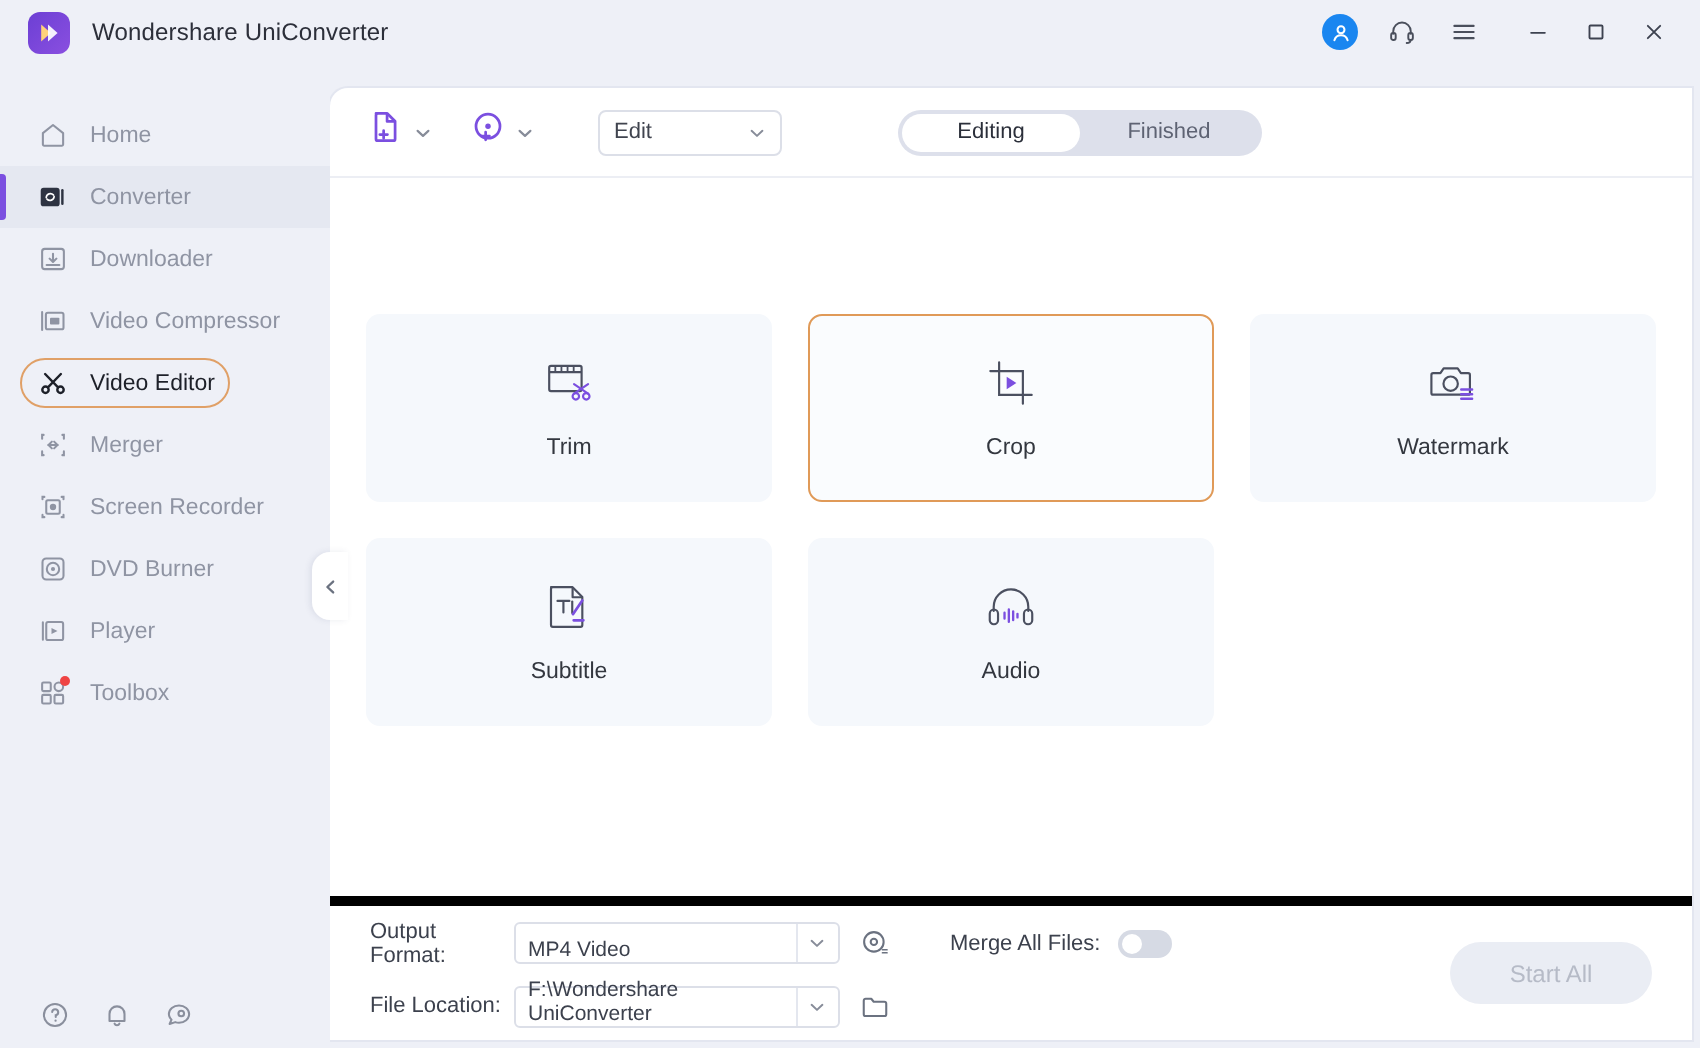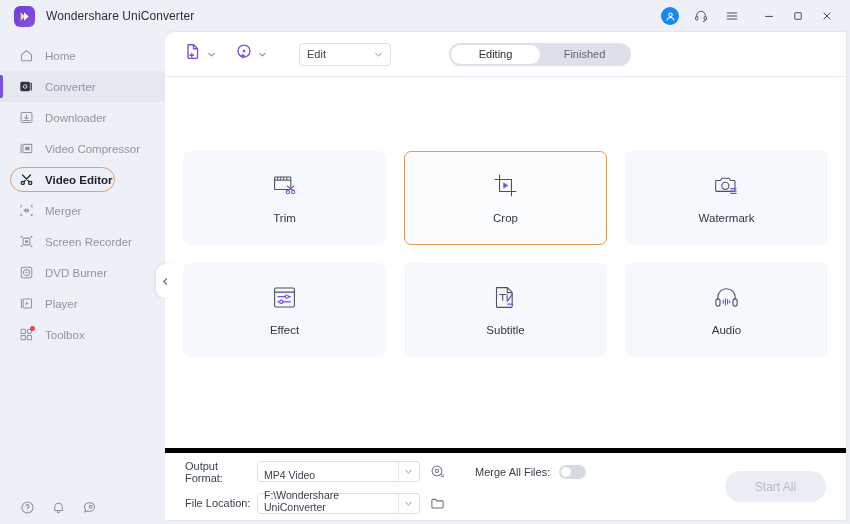--- a/index.html
+++ b/index.html
@@ -7,20 +7,21 @@
     width: 850px; height: 524px;
     font-family: "Liberation Sans", sans-serif;
     background: #ffffff;
     overflow: hidden;
   }
   .app {
     width: 850px; height: 524px;
     display: flex; flex-direction: column;
     background: #eef0f7;
     position: relative;
+    gap: 12px;
   }
 
   
   .titlebar {
     height: 32px; flex: 0 0 32px;
     display: flex; align-items: center;
     background: #eef0f7;
     padding: 0 10px 0 10px;
     position: relative;
   }
@@ -78,21 +79,21 @@
     margin-bottom: 0px;
   }
   .nav-item .nicon {
     width: 17px; height: 17px; flex: 0 0 17px;
     display: flex; align-items: center; justify-content: center;
     margin-right: 10px;
     position: relative;
   }
   .nav-item.hover-row { background: #e5e8f1; text-align: right; }
   .nav-item.active {
-    color: #1d2029; font-weight: bold; text-align: center;
+    color: #1d2029; font-weight: normal; text-align: center;
   }
   .nav-item.active .active-ring {
     position: absolute; left: 10px; right: 50px;
     top: 3px; bottom: 3px;
     border: 1px solid #e0a067;
     border-radius: 13px;
     pointer-events: none;
   }
   .nav-item.active .nlabel, .nav-item.active .nicon { position: relative; z-index: 2; }
   .nav-item.active .nicon { color: #1d2029; }
@@ -528,34 +529,20 @@
                 <path d="M4 9.5h4l1.8-2.6h7.8L19.4 9.5h4a1 1 0 0 1 1 1v10a1 1 0 0 1-1 1H4a1 1 0 0 1-1-1v-10a1 1 0 0 1 1-1z"></path>
                 <circle cx="13.7" cy="15.4" r="4"></circle>
                 <g stroke="#7b4fe0" stroke-width="1.4" stroke-linecap="round">
                   <path d="M19.6 18.6h6M19.6 21.2h6M19.6 23.8h6"></path>
                 </g>
               </svg>
             </span>
             <span class="clabel">Watermark</span>
           </div>
 
-          <div class="card">
-            <span class="cicon">
-              <svg width="27" height="27" viewBox="0 0 30 30" fill="none" stroke="currentColor" stroke-width="1.2" stroke-linecap="round">
-                <rect x="4" y="4.5" width="22" height="21" rx="1.6"></rect>
-                <path d="M4 9h22"></path>
-                <g stroke="#7b4fe0" stroke-width="1.3">
-                  <path d="M7.6 14h14M7.6 19.8h14"></path>
-                </g>
-                <circle cx="17.6" cy="14" r="1.8" fill="#ffffff" stroke="#7b4fe0" stroke-width="1.3"></circle>
-                <circle cx="11.4" cy="19.8" r="1.8" fill="#ffffff" stroke="#7b4fe0" stroke-width="1.3"></circle>
-              </svg>
-            </span>
-            <span class="clabel">Effect</span>
-          </div>
 
           <div class="card">
             <span class="cicon">
               <svg width="27" height="27" viewBox="0 0 30 30" fill="none" stroke="currentColor" stroke-width="1.2" stroke-linejoin="round">
                 <path d="M5 4h12l5.4 5.4V25a1 1 0 0 1-1 1H6a1 1 0 0 1-1-1V5a1 1 0 0 1 1-1z"></path>
                 <path d="M17 4v5.6h5.4"></path>
                 <g stroke="currentColor" stroke-linecap="round">
                   <path d="M8.6 11.6h6.6M11.9 11.6V18"></path>
                 </g>
                 <path d="M16.8 12v6.4" stroke-linecap="round"></path>

